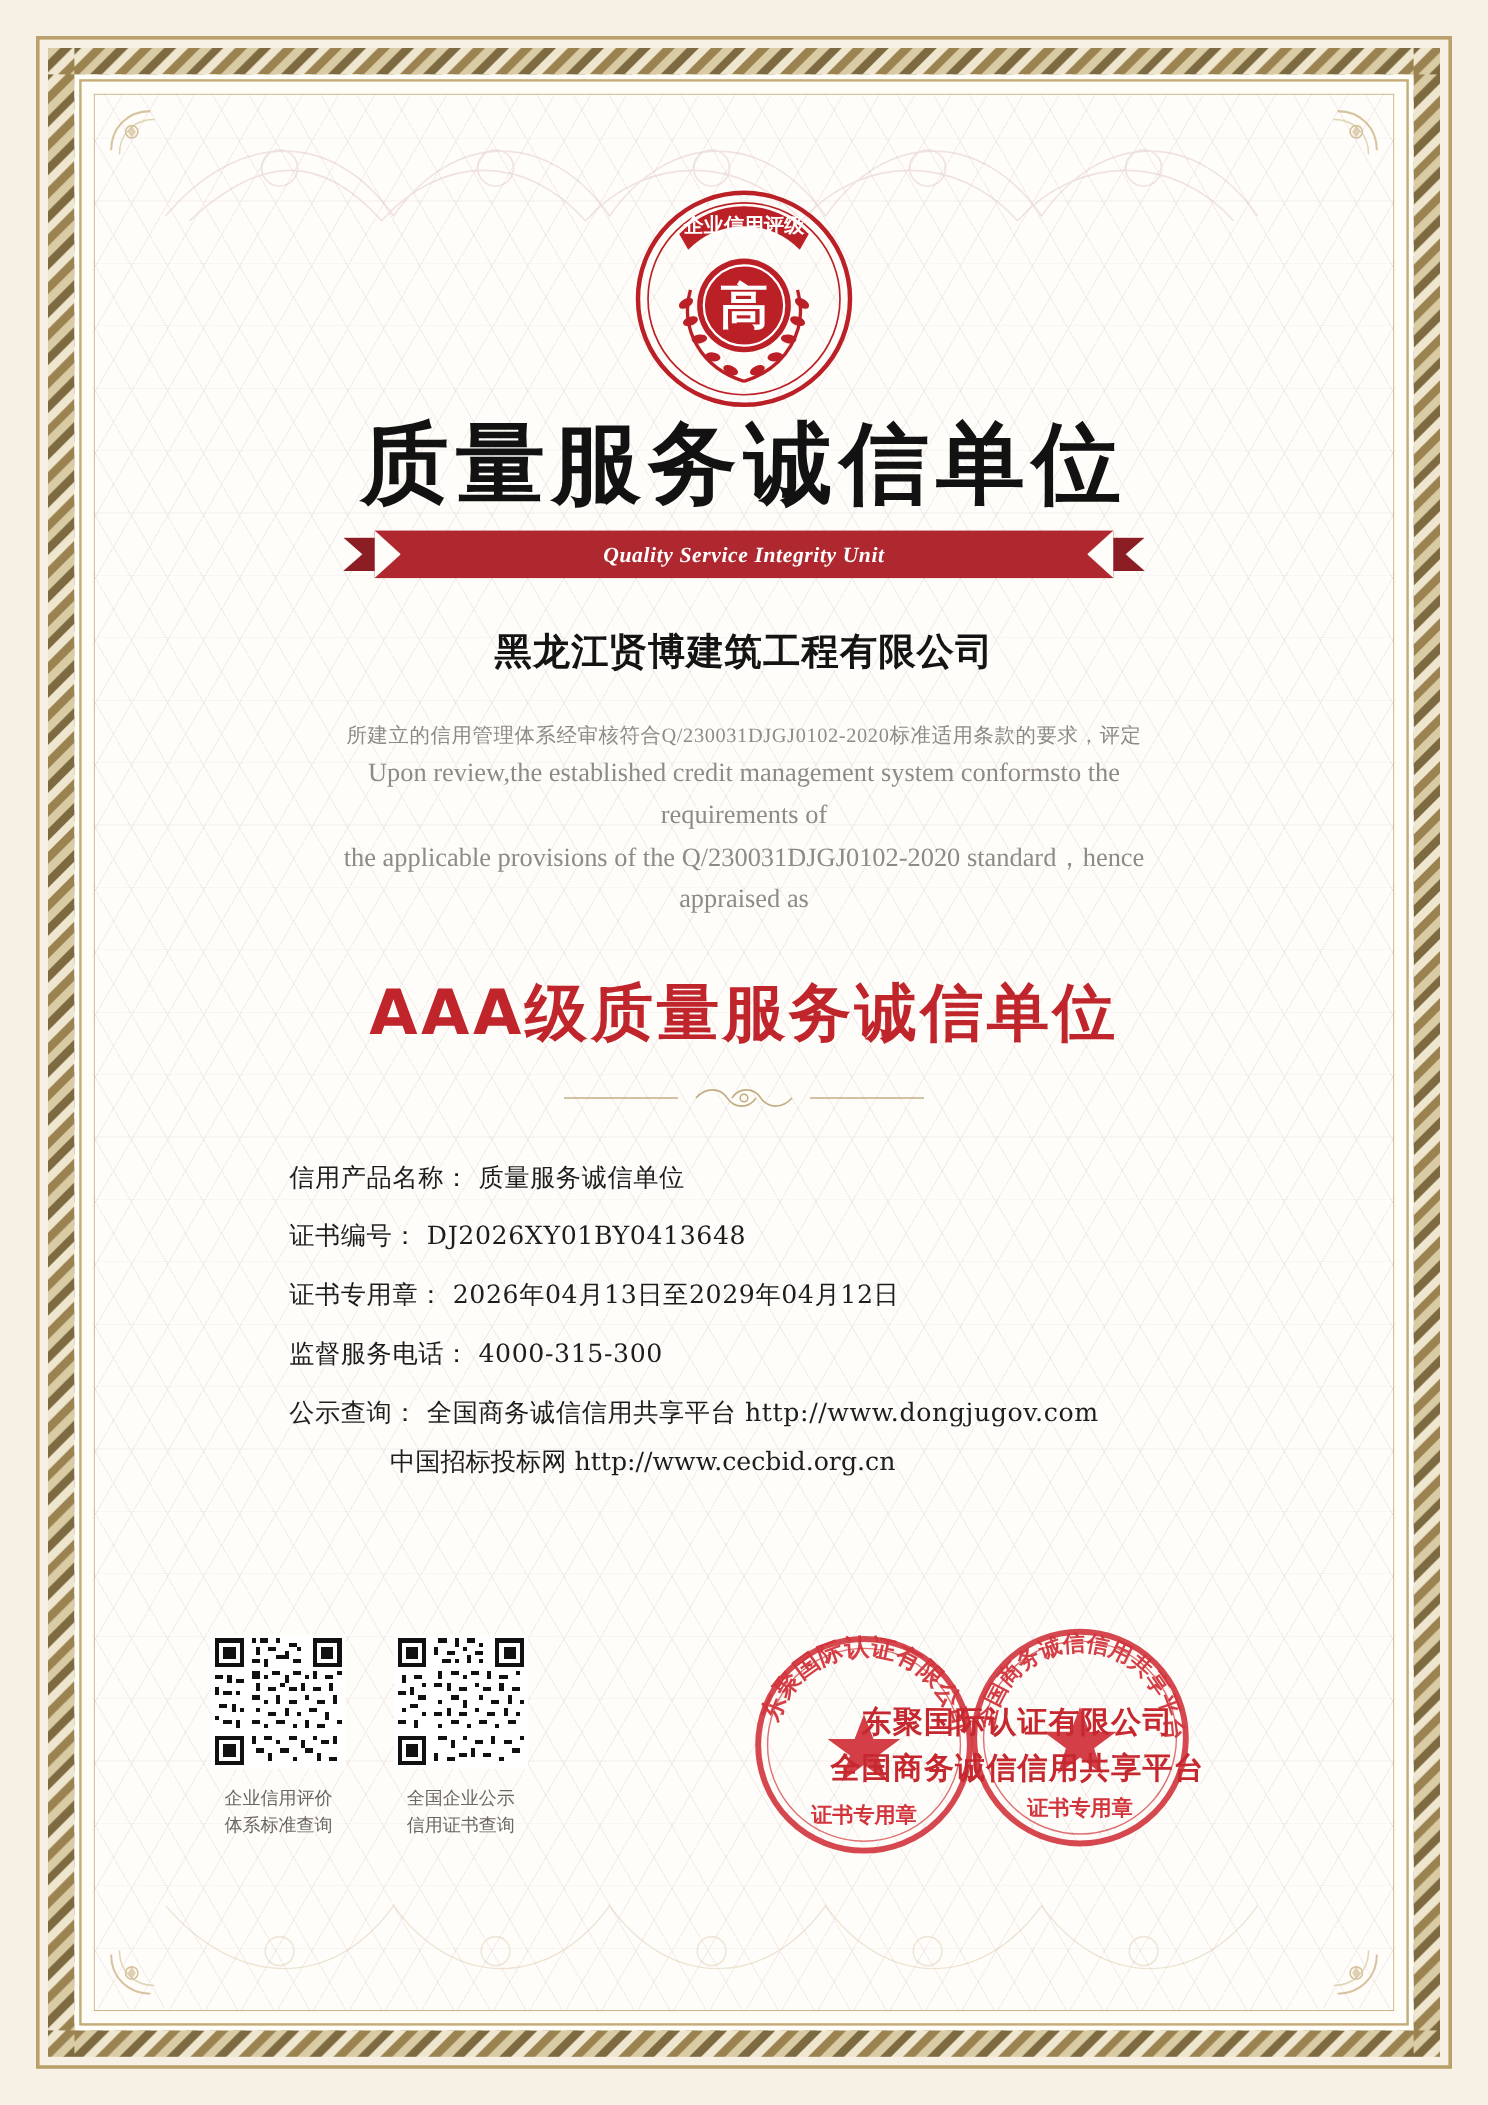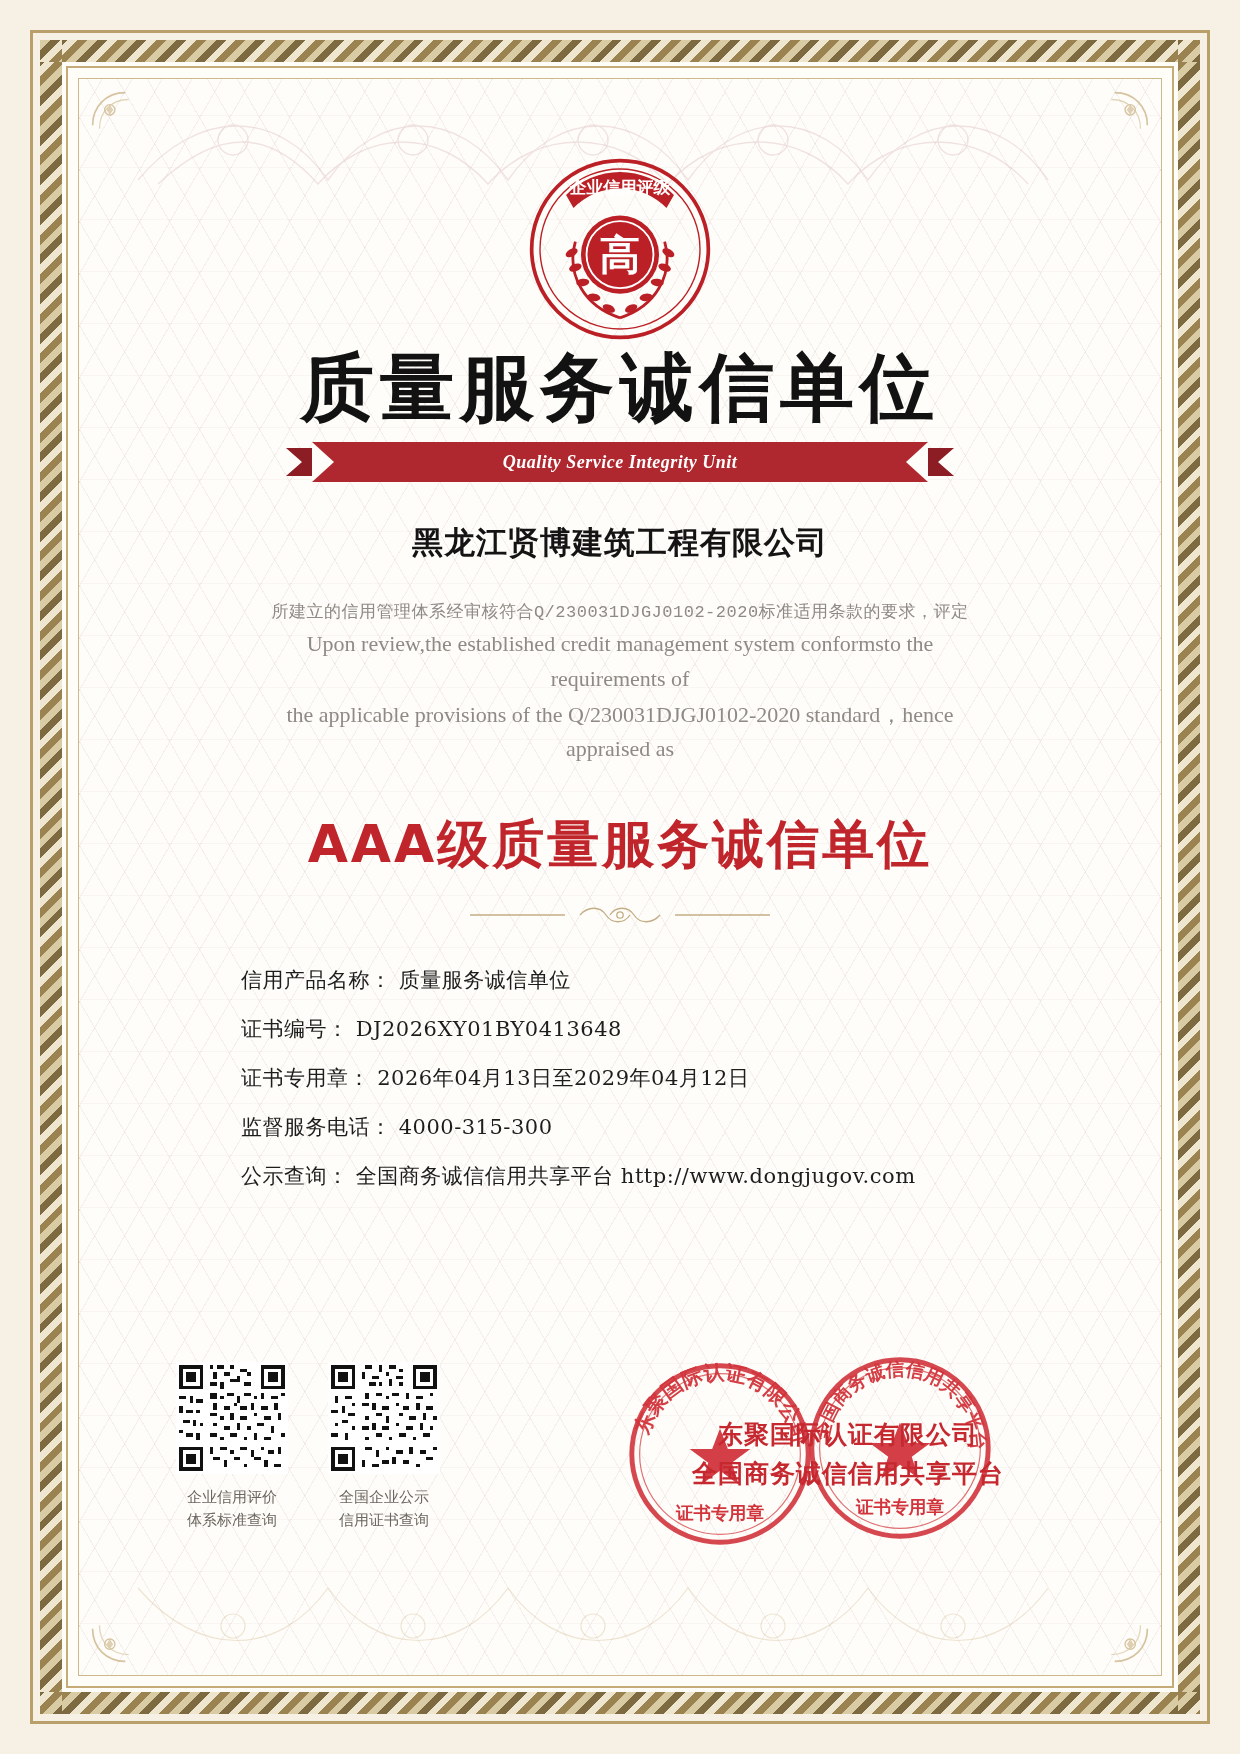--- a/index.html
+++ b/index.html
@@ -176,21 +176,21 @@
     color: #161616;
     letter-spacing: 0px;
   }
 
   .statement {
     margin: 36px auto 0 auto;
     width: 730px;
     color: #8e8a86;
   }
   .statement .cn {
-    font-family: Liberation Mono, monospace;
+    font-family: Liberation Serif, serif;
     font-size: 17px;
     line-height: 1.5;
     letter-spacing: 0.5px;
   }
   .statement .en {
     font-family: "Liberation Serif", serif;
     font-size: 22px;
     line-height: 1.55;
     margin-top: 2px;
   }
@@ -440,20 +440,21 @@
           <span class="value">2026年04月13日至2029年04月12日</span>
         </div>
         <div class="detail-row">
           <span class="label">监督服务电话：</span>
           <span class="value">4000-315-300</span>
         </div>
         <div class="detail-row">
           <span class="label">公示查询：</span>
           <span class="value">全国商务诚信信用共享平台   http://www.dongjugov.com</span>
         </div>
+        <div class="detail-sub">中国招标投标网  http://www.cecbid.org.cn</div>
       </div>
 
     </div>
 
     <div class="bottom">
 
       <div class="qr-group">
         <div class="qr-item">
           <svg class="qr-code" viewBox="0 0 33 33" shape-rendering="crispEdges">
             <rect width="33" height="33" fill="#ffffff"></rect>

